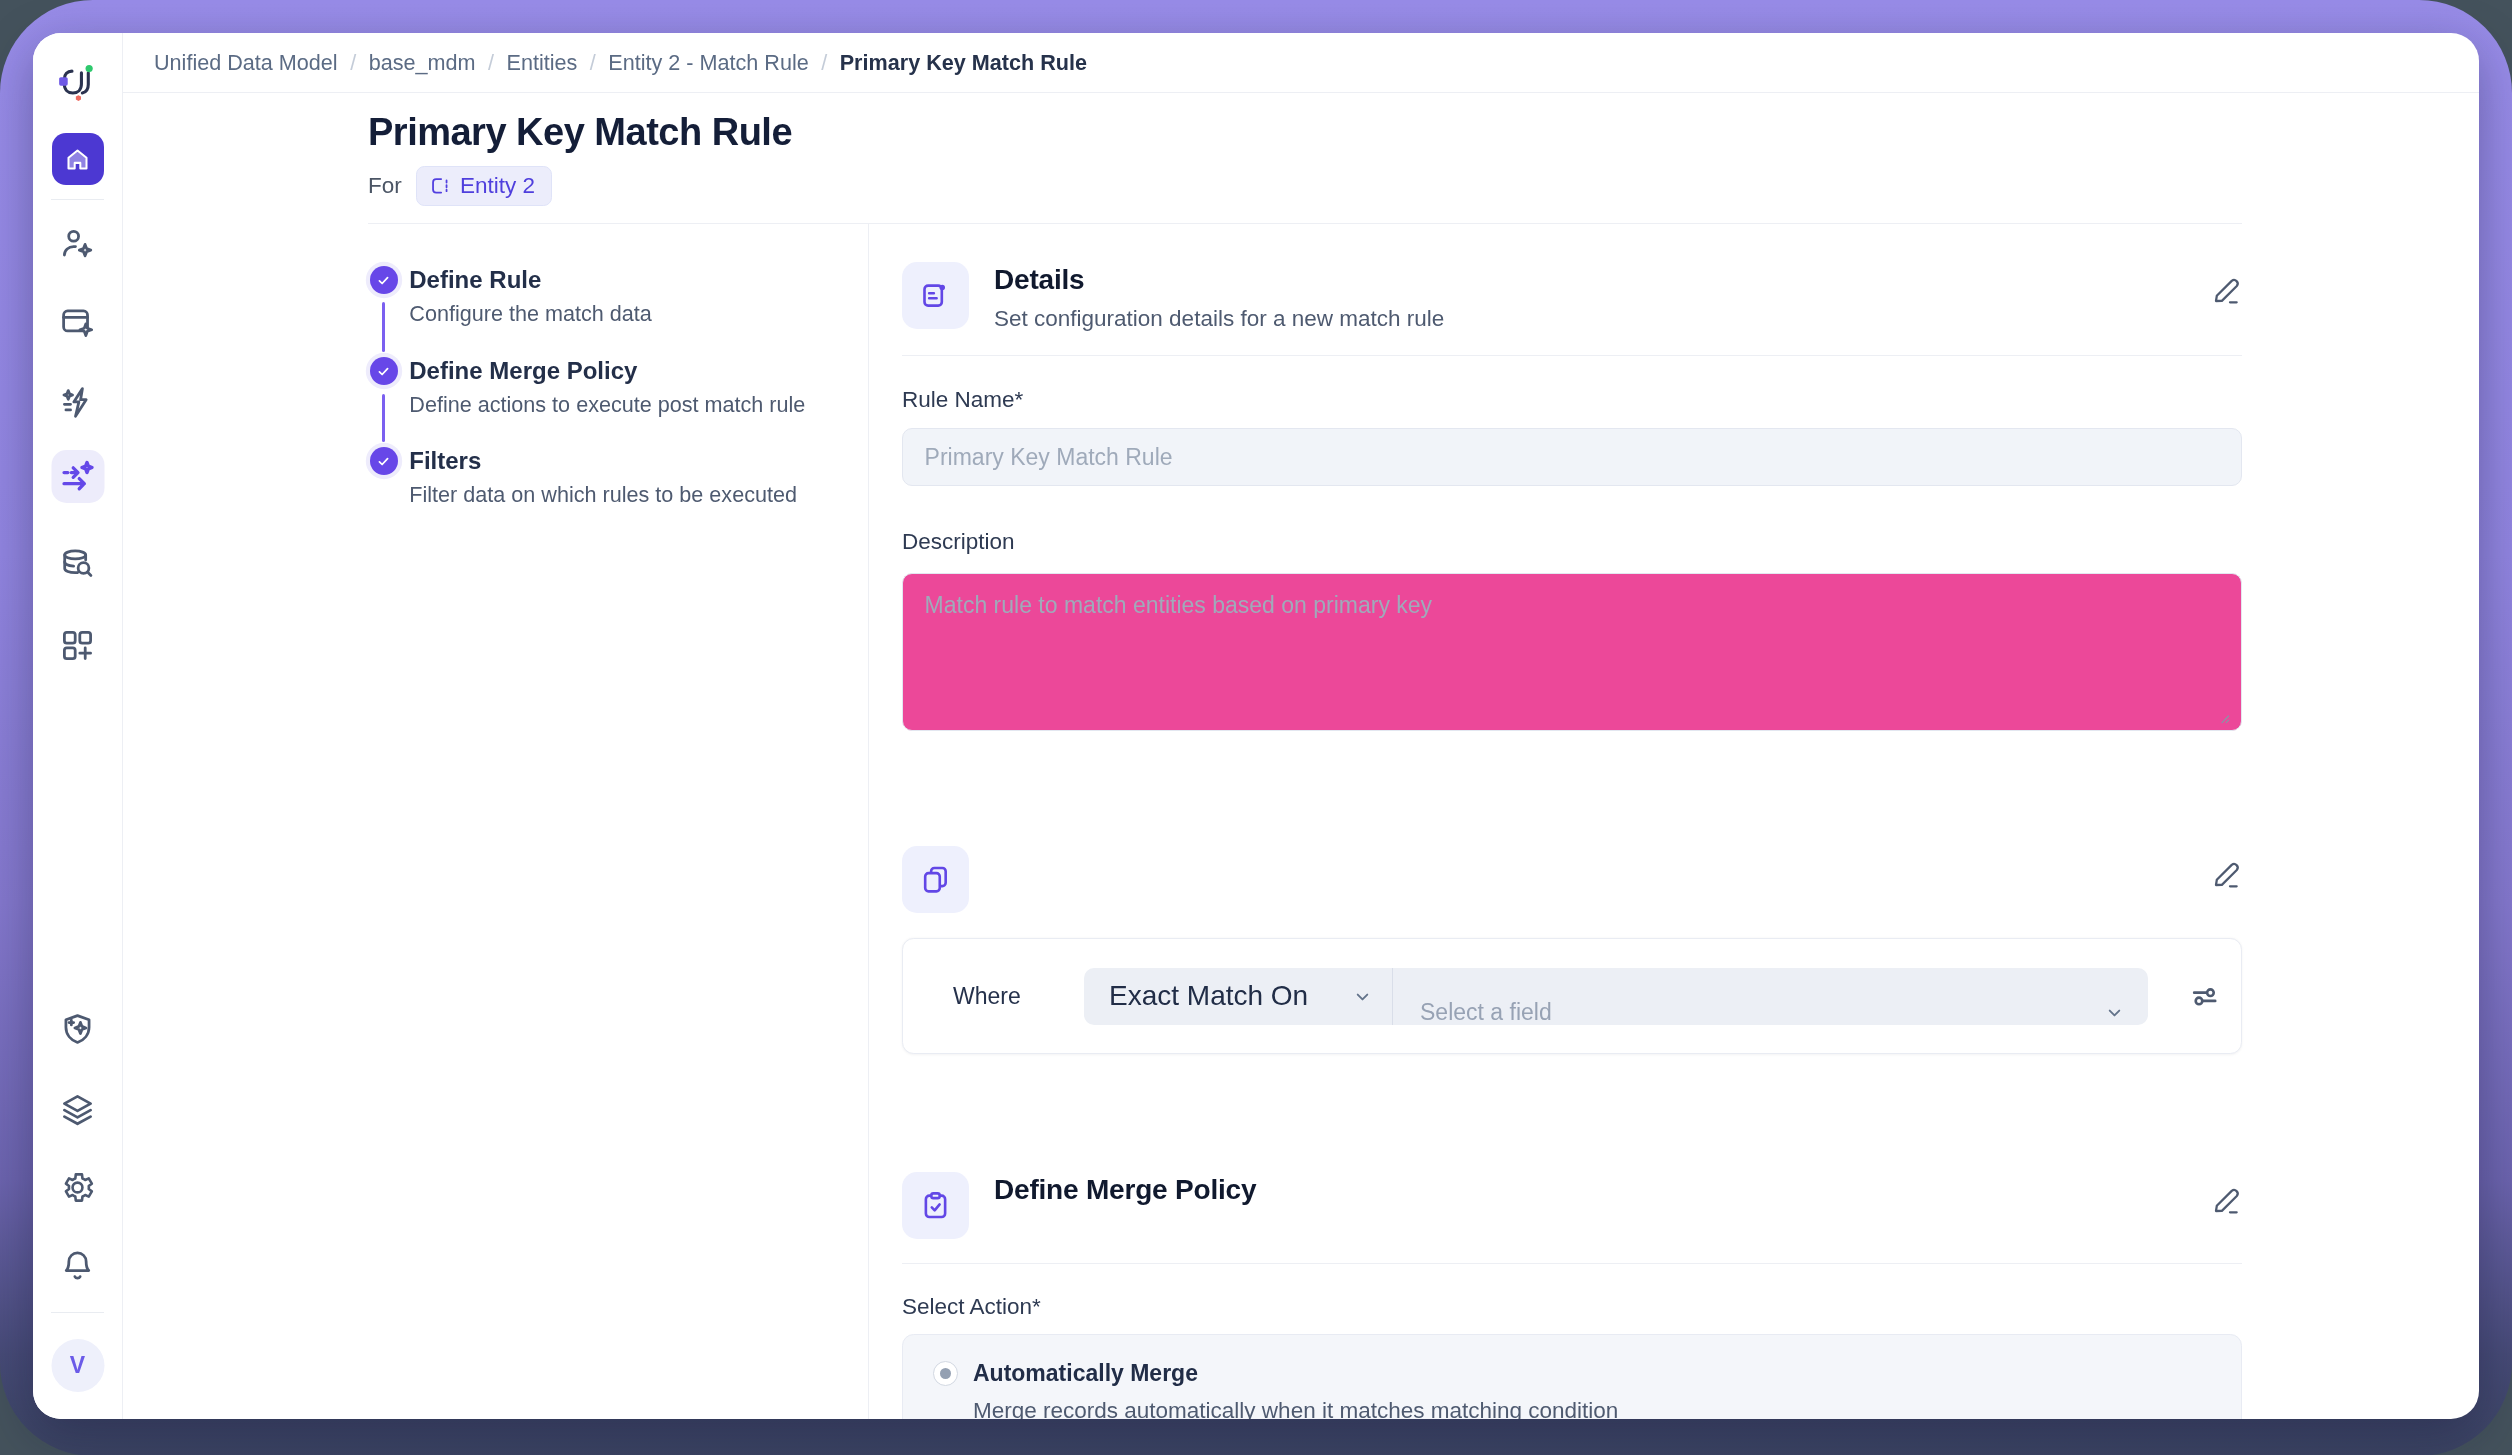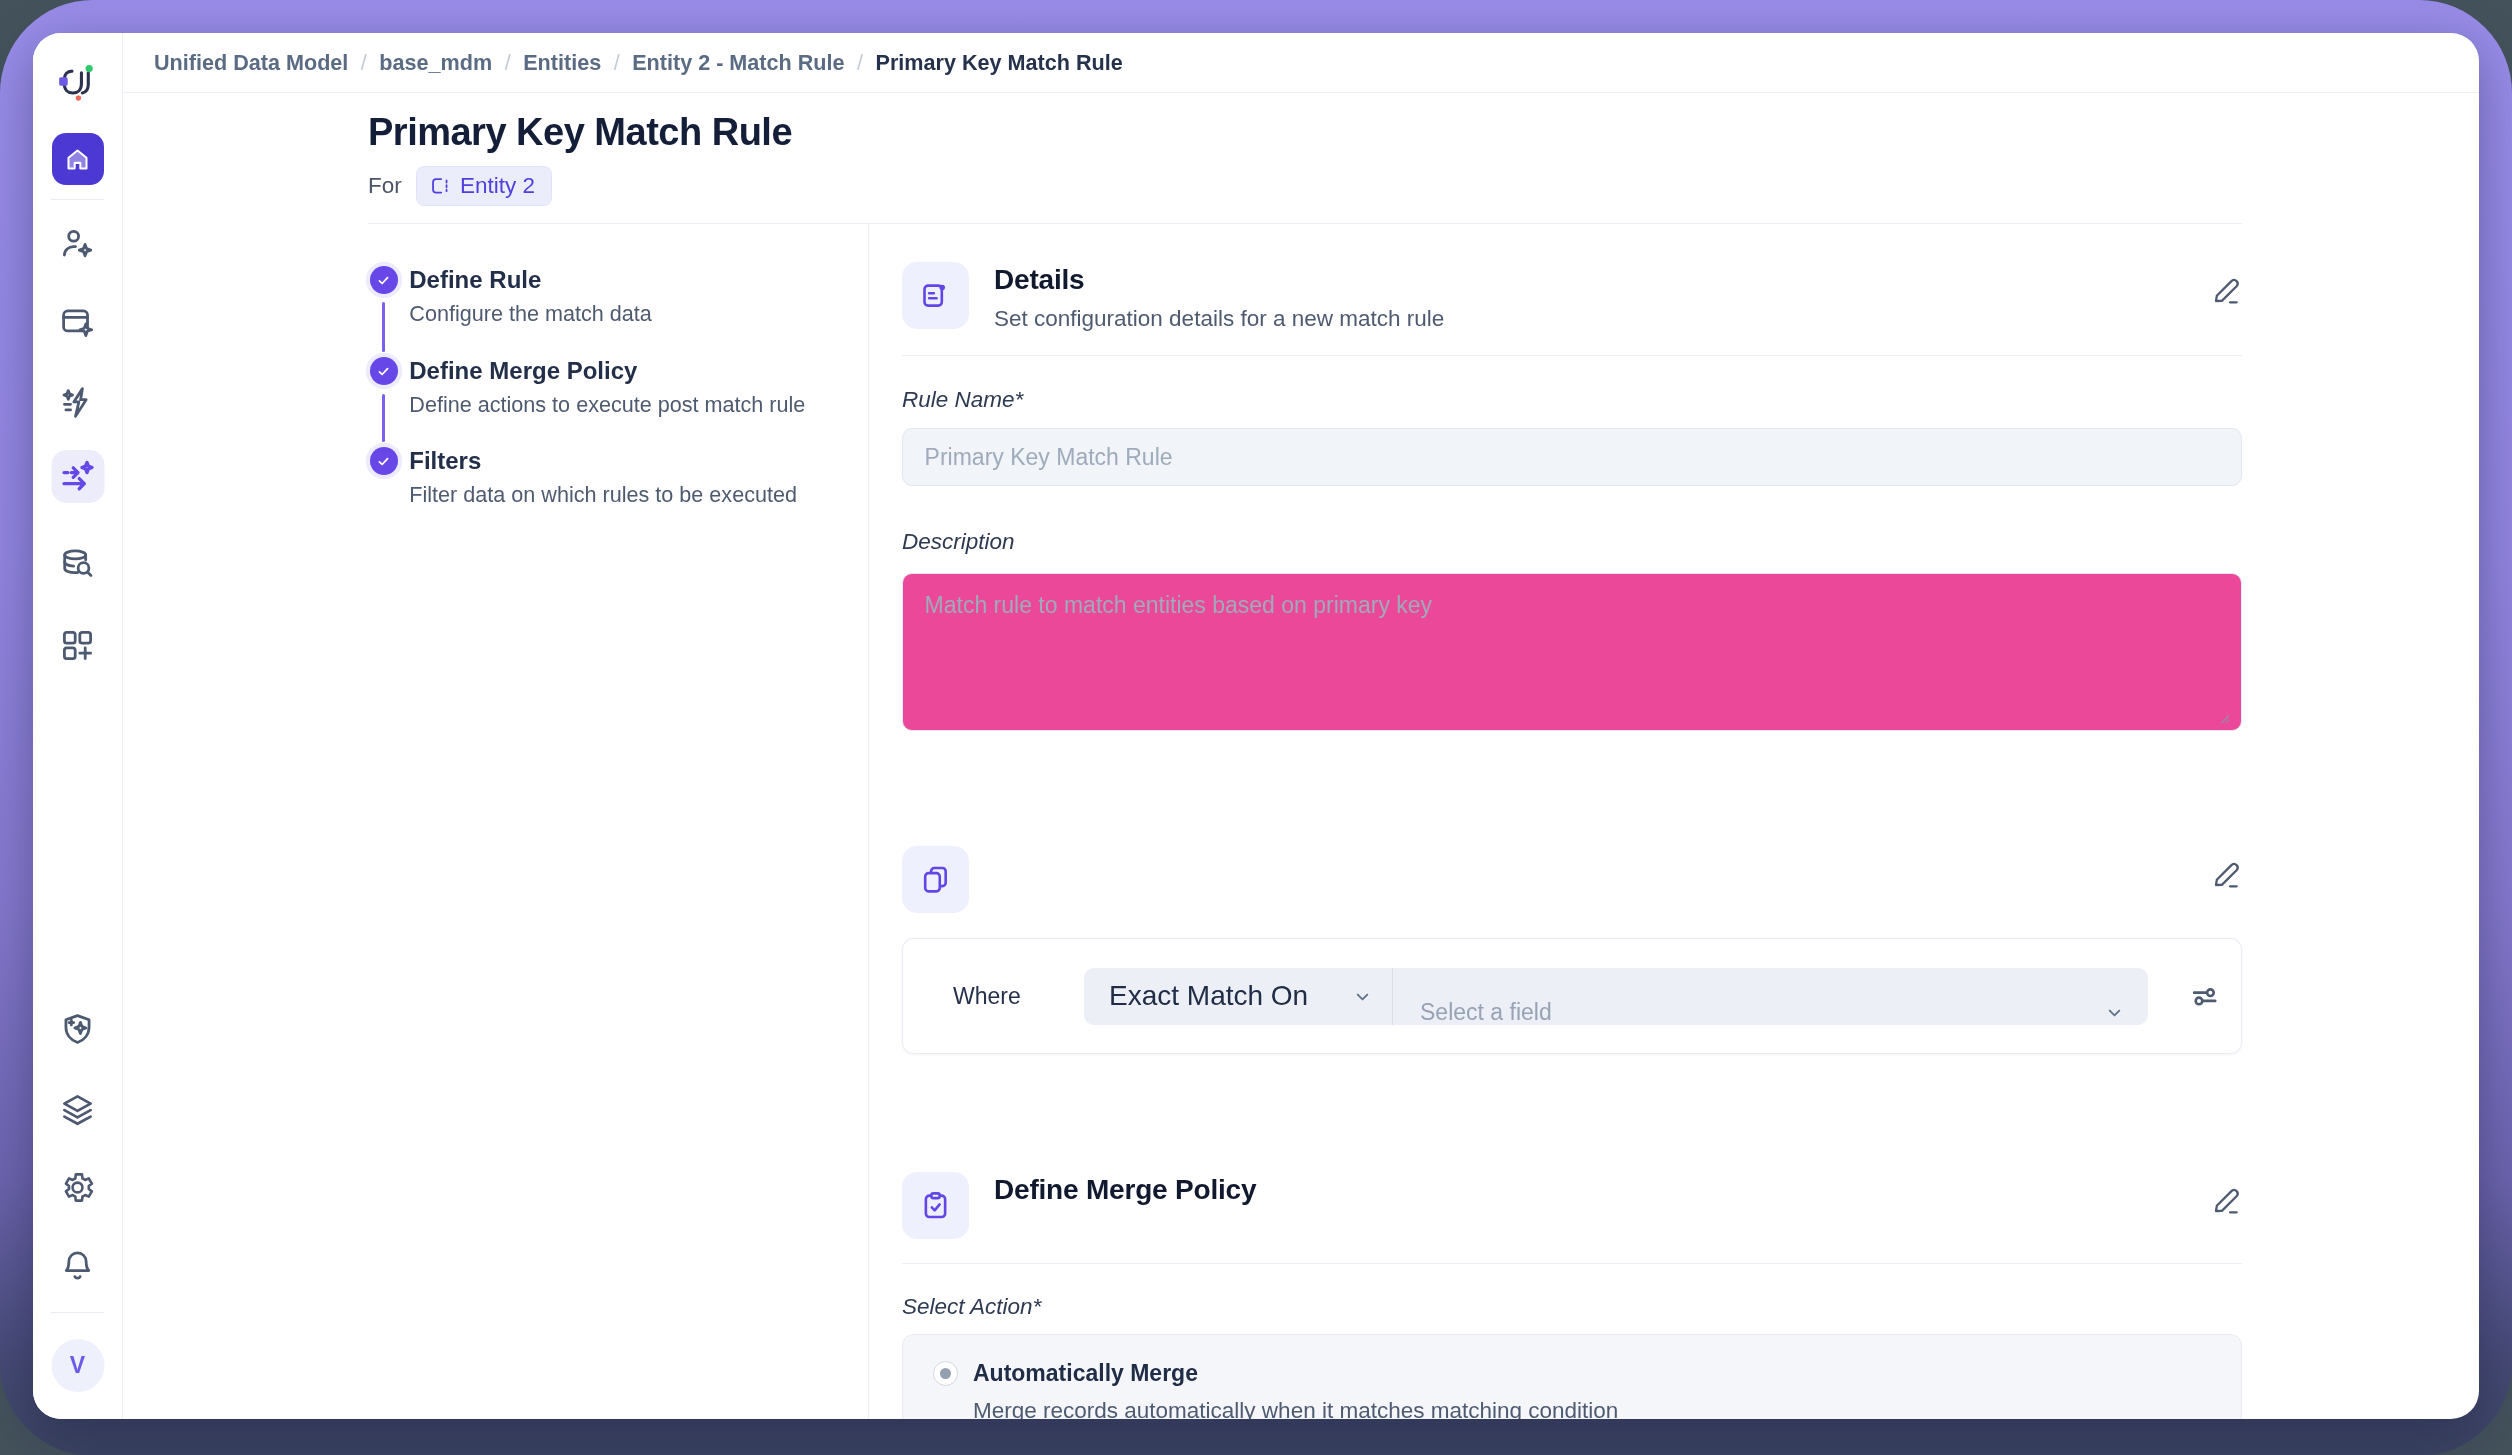--- a/index.html
+++ b/index.html
@@ -25,21 +25,21 @@
   .home-btn { top:100px; width:52px; height:52px; border-radius:14px; background:#4c38d2; cursor:pointer; }
   .side-div { position:absolute; left:18.3px; width:53px; height:0.8px; background:#e9ecf1; }
   .nav-ic { width:38px; height:38px; color:#4d5970; cursor:pointer; border-radius:10px; }
   .nav-active-bg { top:417px; width:53px; height:53px; border-radius:15px; background:#edecfb; }
   .nav-active-bg .nav-ic { color:#6448e8; }
   .avatar { top:1306px; width:53px; height:53px; border-radius:50%; background:#eef0fb; color:#6b5be8; font-size:23px; font-weight:700; cursor:pointer; }
   svg { display:block; }
   
   .main { flex:1; display:flex; flex-direction:column; position:relative; }
   .topbar { height:60px; border-bottom:0.8px solid #edeff4; display:flex; align-items:center; padding-left:31px; font-size:21.6px; flex:0 0 auto; }
-  .crumb { color:#5b6b84; cursor:pointer;font-weight:bold; }
+  .crumb { color:#5b6b84; cursor:pointer; }
   .crumb.last { color:#26324b; font-weight:700; cursor:default; }
   .crumb-sep { color:#c4ccd8; margin:0 12.5px; }
   .pagehead { height:130px; position:relative; flex:0 0 auto; }
   .page-title { position:absolute; left:245px; top:18.3px; font-size:38px; font-weight:800; color:#141e38; letter-spacing:-0.5px; }
   .for-row { position:absolute; left:245px; top:73px; height:40px; display:flex; align-items:center; gap:14px; }
   .for-label { font-size:22.5px; color:#4b5565; }
   .entity-chip { height:40px; display:flex; align-items:center; gap:9.2px; padding:0 16px 0 12.5px; background:#ecedfb; border:0.8px solid #dfe3f8; border-radius:8.3px; color:#4f3fdd; font-size:22.5px; font-weight:500; cursor:pointer; }
   .grid { margin:0 237px 0 245px; border-top:0.8px solid #edeff4; display:flex; height:1392px; }
   
   .steps-col { width:501px; border-right:0.8px solid #edeff4; position:relative; flex:0 0 auto; }
@@ -52,21 +52,21 @@
   
   .form-col { flex:1; position:relative; }
   .fabs { position:absolute; left:33px; right:0; }
   .sec-head { display:flex; align-items:flex-start; }
   .sec-ic { width:67px; height:67px; border-radius:15px; background:#eef0fd; display:flex; align-items:center; justify-content:center; flex:0 0 auto; }
   .sec-tx { margin-left:25px; padding-top:1.7px; }
   .sec-title { font-size:28px; font-weight:700; color:#10192e; letter-spacing:-0.2px; }
   .sec-sub { font-size:22.5px; color:#4e5a70; margin-top:10.8px; }
   .pen-btn { margin-left:auto; margin-top:13.3px; cursor:pointer; }
   .hdiv { height:0.8px; background:#edeff4; }
-  .f-label { font-size:22.5px; font-weight:500; color:#2e3a52;font-style:italic; }
+  .f-label { font-size:22.5px; font-weight:500; color:#2e3a52; }
   .f-input { height:58px; width:100%; background:#f1f4f9; border:0.8px solid #e3e7f0; border-radius:10px; padding:0 21.6px; font-size:23px; color:#25314b; font-family:inherit; outline:none; }
   .f-input::placeholder, .f-area::placeholder { color:#9faaba; opacity:1; }
   .f-area { height:158px; width:100%; background:#ec4899; border:0.8px solid #e3e7f0; border-radius:10px; padding:18.3px 21.6px; font-size:23px; color:#25314b; font-family:inherit; resize:none; outline:none; }
   .resize-glyph { position:absolute; right:11.6px; bottom:10px; }
   .where-box { height:116px; background:#fff; border:0.8px solid #e9ecf3; border-radius:11.6px; box-shadow:0 0.8px 2.5px rgba(16,24,40,.05); display:flex; align-items:center; padding:0 20px 0 50px; }
   .where-label { width:131px; font-size:23px; color:#25314b; }
   .dd-group { width:1064px; height:57px; background:#eceff5; border-radius:10px; display:flex; overflow:hidden; }
   .dd-seg { display:flex; align-items:center; cursor:pointer; }
   .dd-op { width:309px; padding:0 18.3px 0 25px; border-right:0.8px solid #d9dee9; }
   .dd-op-val { font-size:28px; color:#212d47; }

